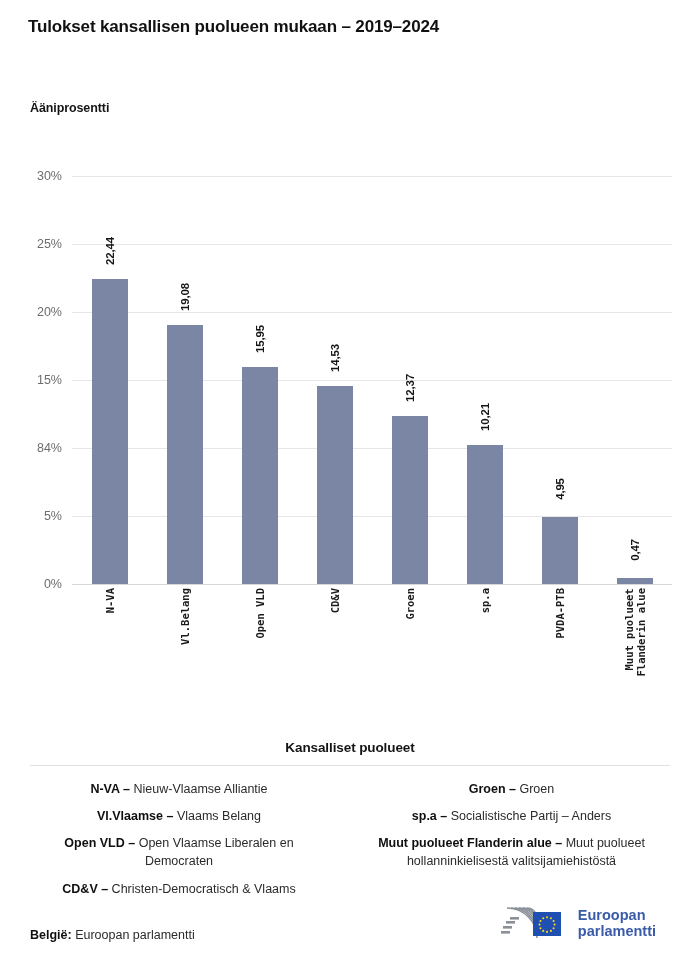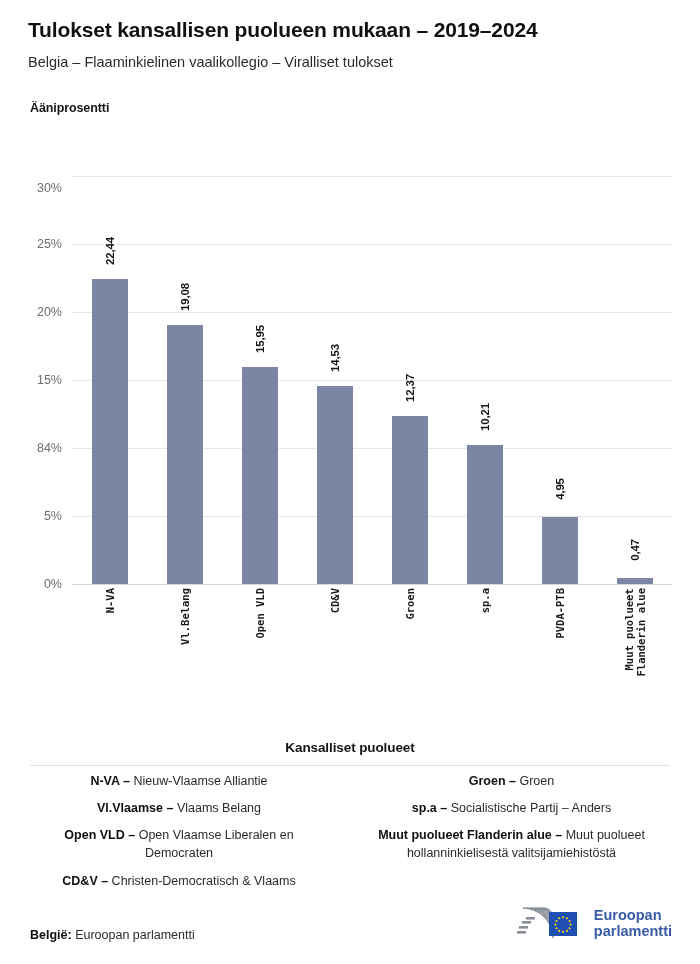--- a/index.html
+++ b/index.html
@@ -17,21 +17,21 @@
   }
 
   
   #header {
     position: absolute;
     left: 28px;
     top: 16px;
     right: 28px;
   }
   #chart-title {
-    font-size: 21px;
+    font-size: 17px;
     font-weight: bold;
     letter-spacing: -0.15px;
     color: #111111;
     margin: 0;
     line-height: 1.3;
   }
   #chart-subtitle {
     font-size: 14.5px;
     font-weight: normal;
     color: #2b2b2b;
@@ -146,21 +146,21 @@
     letter-spacing: -0.1px;
   }
   #key-divider {
     margin-top: 10px;
     width: 100%;
     height: 1px;
     background: #e2e2e2;
   }
   #key-columns {
     display: flex;
-    margin-top: 6px;
+    margin-top: 14px;
   }
   .key-col {
     width: 50%;
     box-sizing: border-box;
   }
   .key-col.left { padding-right: 22px; }
   .key-col.right { padding-left: 3px; }
   .key-item {
     font-size: 12.5px;
     color: #2b2b2b;
@@ -186,53 +186,52 @@
     top: 0;
     font-size: 12.5px;
     color: #2b2b2b;
   }
   #source-label {
     font-weight: bold;
     color: #101010;
   }
   #ep-logo {
     position: absolute;
-    right: 0;
+    right: 16px;
     top: -24px;
     display: flex;
     align-items: center;
   }
   #ep-logo-text {
     margin-left: 9px;
     font-size: 14.5px;
     font-weight: bold;
     color: #3a5ca8;
     line-height: 1.12;
     white-space: pre-line;
   }
 </style>
 </head>
 <body>
 
 <div id="header">
   <h1 id="chart-title">Tulokset kansallisen puolueen mukaan – 2019–2024</h1>
-  <div id="chart-subtitle">Belgia – Flaaminkielinen vaalikollegio – Viralliset tulokset</div>
 </div>
 
 <div id="axis-caption">Ääniprosentti</div>
 
 <div id="plot-wrap">
   <div id="ylabels">
       <div class="ylabel" style="top: 408px;">0%</div>
       <div class="ylabel" style="top: 340px;">5%</div>
       <div class="ylabel" style="top: 272px;">84%</div>
       <div class="ylabel" style="top: 204px;">15%</div>
       <div class="ylabel" style="top: 136px;">20%</div>
       <div class="ylabel" style="top: 68px;">25%</div>
-      <div class="ylabel" style="top: 12px;">30%</div>
+      <div class="ylabel" style="top: 0px;">30%</div>
     </div>
   <div id="plot">
       <div class="gridline baseline" style="top: 408px;"></div>
       <div class="gridline" style="top: 340px;"></div>
       <div class="gridline" style="top: 272px;"></div>
       <div class="gridline" style="top: 204px;"></div>
       <div class="gridline" style="top: 136px;"></div>
       <div class="gridline" style="top: 68px;"></div>
       <div class="gridline" style="top: 0px;"></div>
       <div class="bar-slot" style="left: 0px; width: 75px;">

